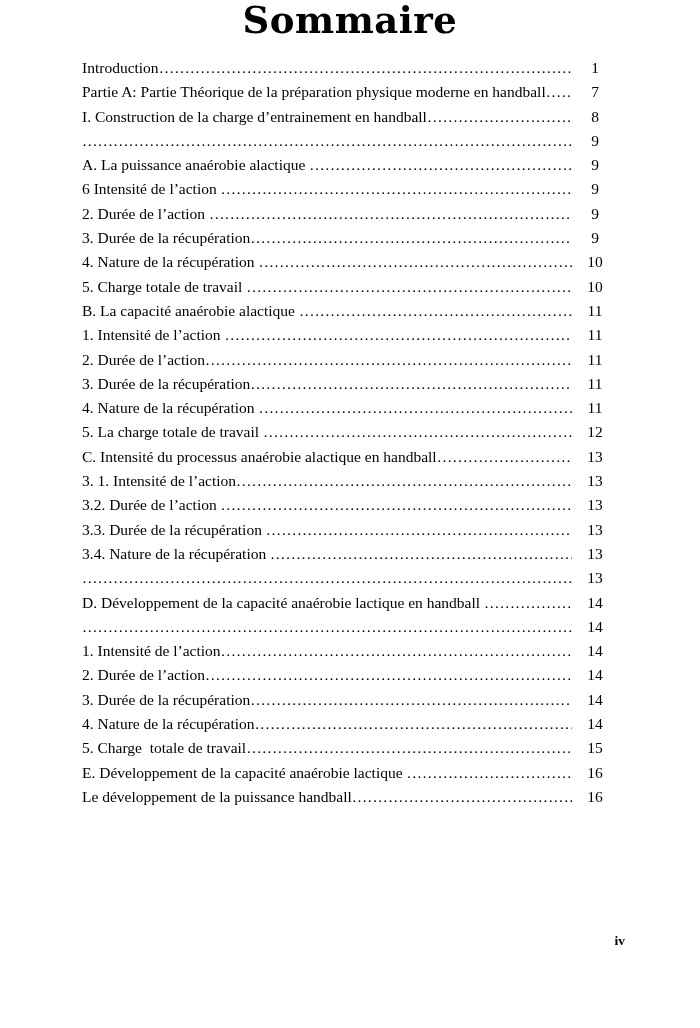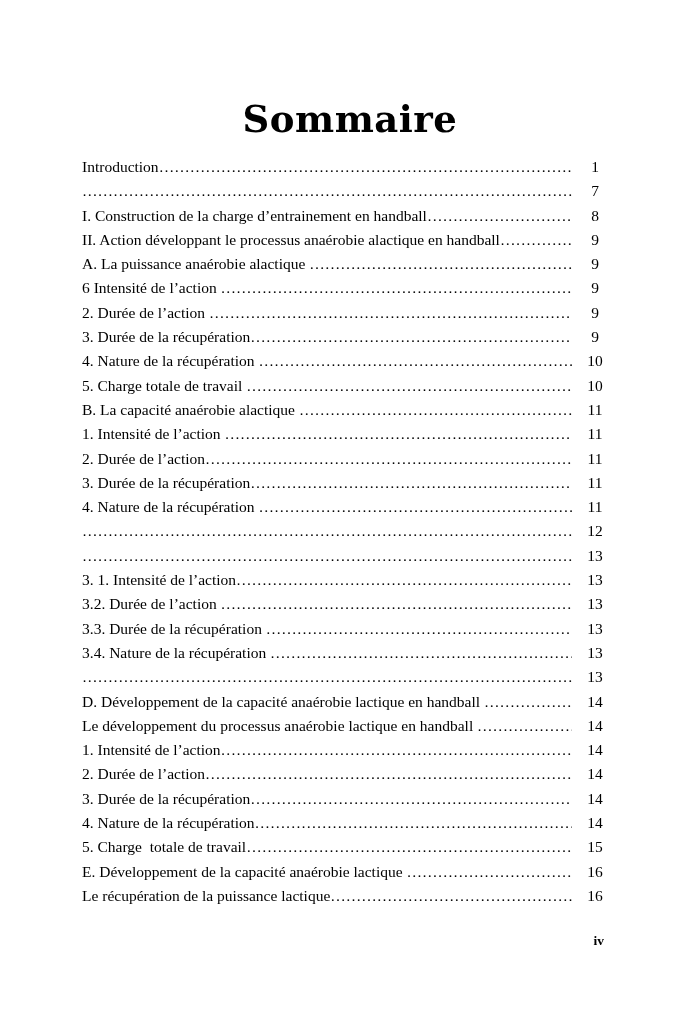--- a/index.html
+++ b/index.html
@@ -11,21 +11,20 @@
     position: relative;
     width: 700px;
     height: 1028px;
     background: #ffffff;
     color: #000000;
     font-family: "Liberation Serif", serif;
     overflow: hidden;
   }
   .doc-title {
     margin: 0;
-    padding-top: 99px;
     text-align: center;
     font-family: "DejaVu Serif", serif;
     font-weight: bold;
     font-size: 37px;
     line-height: 40px;
     letter-spacing: 0.5px;
   }
   .toc {
     margin: 19px 82px 0 82px;
   }
@@ -44,53 +43,53 @@
     overflow: hidden;
     white-space: nowrap;
   }
   .toc-page {
     flex: 0 0 46px;
     text-align: center;
   }
   .footer-pagenum {
     position: absolute;
     top: 933px;
-    right: 96px;
+    right: 75px;
     font-size: 13.5px;
     font-weight: bold;
     line-height: 16px;
   }
 </style>
 </head>
 <body>
 
 <div class="page">
 
   <h1 class="doc-title">Sommaire</h1>
 
   <div class="toc">
   <div class="toc-row">
     <span class="toc-label">Introduction</span>
     <span class="toc-dots">……………………………………………………………………………………………………………………………………………………………………………………………………………………</span>
     <span class="toc-page">1</span>
   </div>
 
   <div class="toc-row">
+    <span class="toc-label">Partie A: Partie Théorique de la préparation physique moderne en handball</span>
     <span class="toc-dots">……………………………………………………………………………………………………………………………………………………………………………………………………………………</span>
     <span class="toc-page">7</span>
   </div>
 
   <div class="toc-row">
     <span class="toc-label">I. Construction de la charge d’entrainement en handball</span>
     <span class="toc-dots">……………………………………………………………………………………………………………………………………………………………………………………………………………………</span>
     <span class="toc-page">8</span>
   </div>
 
   <div class="toc-row">
-    <span class="toc-label">II. Action développant le processus anaérobie alactique en handball</span>
     <span class="toc-dots">……………………………………………………………………………………………………………………………………………………………………………………………………………………</span>
     <span class="toc-page">9</span>
   </div>
 
   <div class="toc-row">
     <span class="toc-label">A. La puissance anaérobie alactique </span>
     <span class="toc-dots">……………………………………………………………………………………………………………………………………………………………………………………………………………………</span>
     <span class="toc-page">9</span>
   </div>
 
@@ -148,25 +147,27 @@
     <span class="toc-page">11</span>
   </div>
 
   <div class="toc-row">
     <span class="toc-label">4. Nature de la récupération </span>
     <span class="toc-dots">……………………………………………………………………………………………………………………………………………………………………………………………………………………</span>
     <span class="toc-page">11</span>
   </div>
 
   <div class="toc-row">
+    <span class="toc-label">5. La charge totale de travail </span>
     <span class="toc-dots">……………………………………………………………………………………………………………………………………………………………………………………………………………………</span>
     <span class="toc-page">12</span>
   </div>
 
   <div class="toc-row">
+    <span class="toc-label">C. Intensité du processus anaérobie alactique en handball</span>
     <span class="toc-dots">……………………………………………………………………………………………………………………………………………………………………………………………………………………</span>
     <span class="toc-page">13</span>
   </div>
 
   <div class="toc-row">
     <span class="toc-label">3. 1. Intensité de l’action</span>
     <span class="toc-dots">……………………………………………………………………………………………………………………………………………………………………………………………………………………</span>
     <span class="toc-page">13</span>
   </div>
 
@@ -193,21 +194,20 @@
     <span class="toc-page">13</span>
   </div>
 
   <div class="toc-row">
     <span class="toc-label">D. Développement de la capacité anaérobie lactique en handball </span>
     <span class="toc-dots">……………………………………………………………………………………………………………………………………………………………………………………………………………………</span>
     <span class="toc-page">14</span>
   </div>
 
   <div class="toc-row">
-    <span class="toc-label">Le développement du processus anaérobie lactique en handball </span>
     <span class="toc-dots">……………………………………………………………………………………………………………………………………………………………………………………………………………………</span>
     <span class="toc-page">14</span>
   </div>
 
   <div class="toc-row">
     <span class="toc-label">1. Intensité de l’action</span>
     <span class="toc-dots">……………………………………………………………………………………………………………………………………………………………………………………………………………………</span>
     <span class="toc-page">14</span>
   </div>
 
@@ -235,20 +235,20 @@
     <span class="toc-page">15</span>
   </div>
 
   <div class="toc-row">
     <span class="toc-label">E. Développement de la capacité anaérobie lactique </span>
     <span class="toc-dots">……………………………………………………………………………………………………………………………………………………………………………………………………………………</span>
     <span class="toc-page">16</span>
   </div>
 
   <div class="toc-row">
-    <span class="toc-label">Le récupération de la puissance lactique</span>
+    <span class="toc-label">Le développement de la puissance handball</span>
     <span class="toc-dots">……………………………………………………………………………………………………………………………………………………………………………………………………………………</span>
     <span class="toc-page">16</span>
   </div>
 </div>
 
   <div class="footer-pagenum">iv</div>
 </div>
 
 </body></html>

